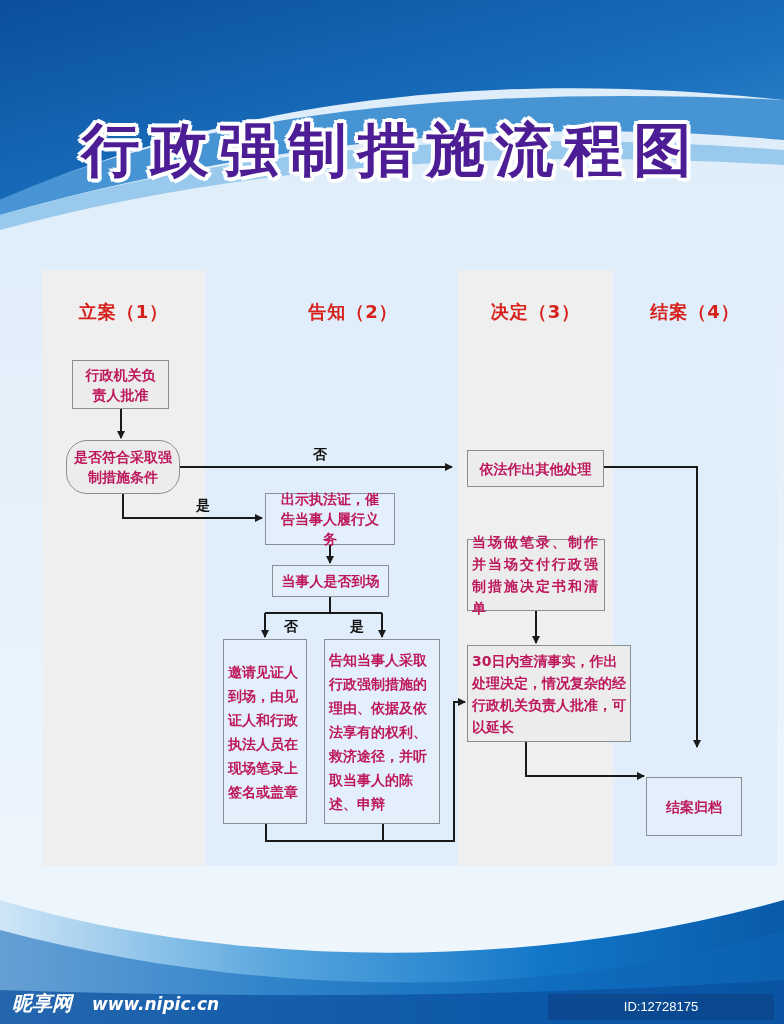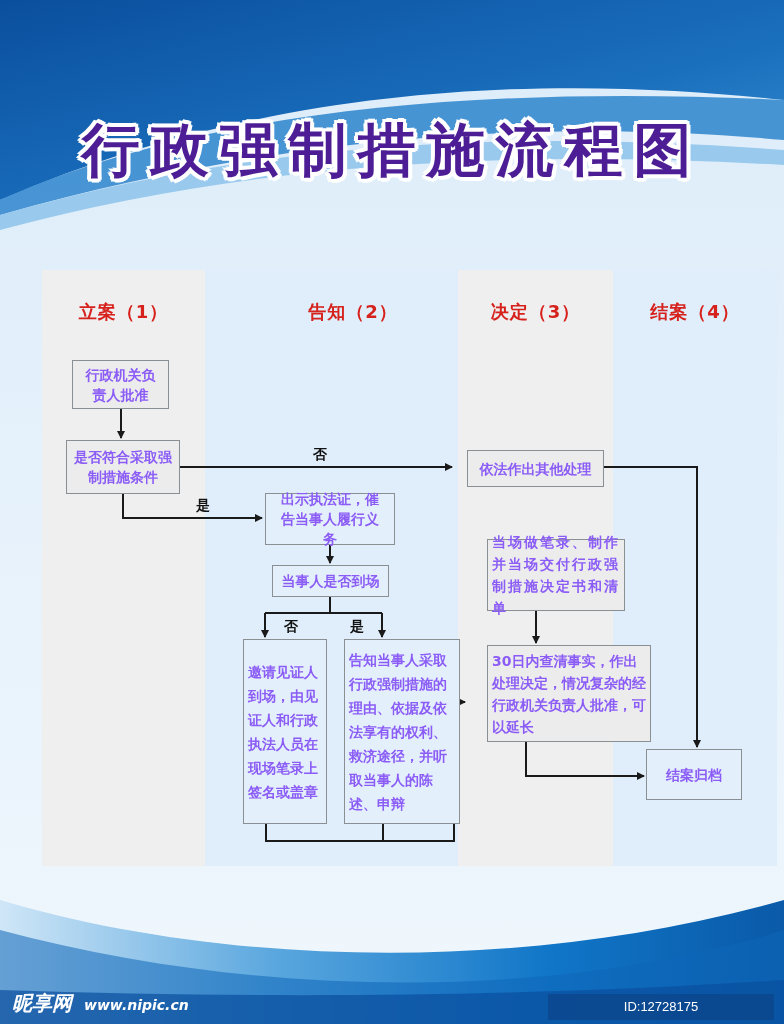--- a/index.html
+++ b/index.html
@@ -13,30 +13,30 @@
            -webkit-text-stroke:0; 
            text-shadow: 3px 0 0 #fff, -3px 0 0 #fff, 0 3px 0 #fff, 0 -3px 0 #fff,
                         3px 3px 0 #fff, -3px -3px 0 #fff, 3px -3px 0 #fff, -3px 3px 0 #fff,
                         4px 1px 0 #fff, -4px 1px 0 #fff, 1px 4px 0 #fff, 1px -4px 0 #fff; }
   .col { position:absolute; top:270px; height:596px; }
   .col.gray { background:#efefef; }
   .col.blue { background:#dfeefa; }
   .col-head { position:absolute; top:300px; font-weight:bold; font-size:18px; color:#d6211c;
               text-align:center; letter-spacing:1px; }
   .box { position:absolute; border:1.5px solid #8a8f94; box-sizing:border-box;
-         font-weight:bold; color:#8b5cf6; font-size:14px; line-height:20px;
+         font-weight:bold; color:#be185d; font-size:14px; line-height:20px;
          display:flex; align-items:center; justify-content:center; text-align:center; }
   .box.g { background:#ececec; }
   .box.b { background:#e3f0fb; }
-  .box.left { text-align:left; justify-content:flex-start; padding:0 4px;margin-left:20px; }
+  .box.left { text-align:left; justify-content:flex-start; padding:0 4px; }
   .lbl { position:absolute; font-weight:bold; font-size:14px; color:#111; }
   svg.lines { position:absolute; left:0; top:0; }
   .wm-left { position:absolute; left:12px; top:990px; color:#fff; font-weight:bold;
              font-style:italic; font-size:20px; }
-  .wm-left .url { font-size:14px; margin-left:12px; }
+  .wm-left .url { font-size:17px; margin-left:20px; }
   .wm-right { position:absolute; left:548px; top:994px; width:226px; height:26px;
               background:rgba(10,60,120,0.45); color:#fff; font-size:13px; line-height:26px;
               text-align:center; font-family:"Liberation Sans", sans-serif; }
 </style>
 </head>
 <body>
 
 <svg class="bg" width="784" height="1024" viewBox="0 0 784 1024">
   <defs>
     <linearGradient id="topg" x1="0" y1="0" x2="1" y2="1">
@@ -93,29 +93,29 @@
     <line x1="382" y1="613" x2="382" y2="637" marker-end="url(#ah)"></line>
     <polyline points="266,824 266,841 454,841 454,702 465,702" marker-end="url(#ah)"></polyline>
     <line x1="383" y1="824" x2="383" y2="841"></line>
     <line x1="536" y1="611" x2="536" y2="643" marker-end="url(#ah)"></line>
     <polyline points="526,742 526,776 644,776" marker-end="url(#ah)"></polyline>
     <polyline points="604,467 697,467 697,747" marker-end="url(#ah)"></polyline>
   </g>
 </svg>
 
 <div class="box g" style="left:72px;top:360px;width:97px;height:49px;padding:0 10px;">行政机关负责人批准</div>
-<div class="box g" style="left:66px;top:440px;width:114px;height:54px;padding:0 6px;">是否符合采取强制措施条件</div>
+<div class="box g" style="left:66px;top:440px;width:114px;height:54px;padding:0 6px;border-radius:21px;">是否符合采取强制措施条件</div>
 <div class="box b" style="left:265px;top:493px;width:130px;height:52px;padding:0 12px;">出示执法证，催告当事人履行义务</div>
 <div class="box b" style="left:272px;top:565px;width:117px;height:32px;">当事人是否到场</div>
 <div class="box b left" style="left:223px;top:639px;width:84px;height:185px;line-height:24px;">邀请见证人到场，由见证人和行政执法人员在现场笔录上签名或盖章</div>
 <div class="box b left" style="left:324px;top:639px;width:116px;height:185px;line-height:24px;align-items:flex-start;padding-top:8px;">告知当事人采取行政强制措施的理由、依据及依法享有的权利、救济途径，并听取当事人的陈述、申辩</div>
 <div class="box g" style="left:467px;top:450px;width:137px;height:37px;">依法作出其他处理</div>
 <div class="box g left" style="left:467px;top:539px;width:138px;height:72px;letter-spacing:2px;line-height:22px;">当场做笔录、制作并当场交付行政强制措施决定书和清单</div>
 <div class="box g left" style="left:467px;top:645px;width:164px;height:97px;line-height:22px;">30日内查清事实，作出处理决定，情况复杂的经行政机关负责人批准，可以延长</div>
-<div class="box b" style="left:646px;top:749px;width:96px;height:51px;">结案归档</div>
+<div class="box b" style="left:646px;top:777px;width:96px;height:59px;">结案归档</div>
 
 <span class="lbl" style="left:313px;top:446px;">否</span>
 <span class="lbl" style="left:196px;top:497px;">是</span>
 <span class="lbl" style="left:284px;top:618px;">否</span>
 <span class="lbl" style="left:350px;top:618px;">是</span>
 
 <div class="wm-left">
   <span>昵享网</span><span class="url">www.nipic.cn</span>
 </div>
 <div class="wm-right">ID:12728175 NO:20210105110916974081</div>

